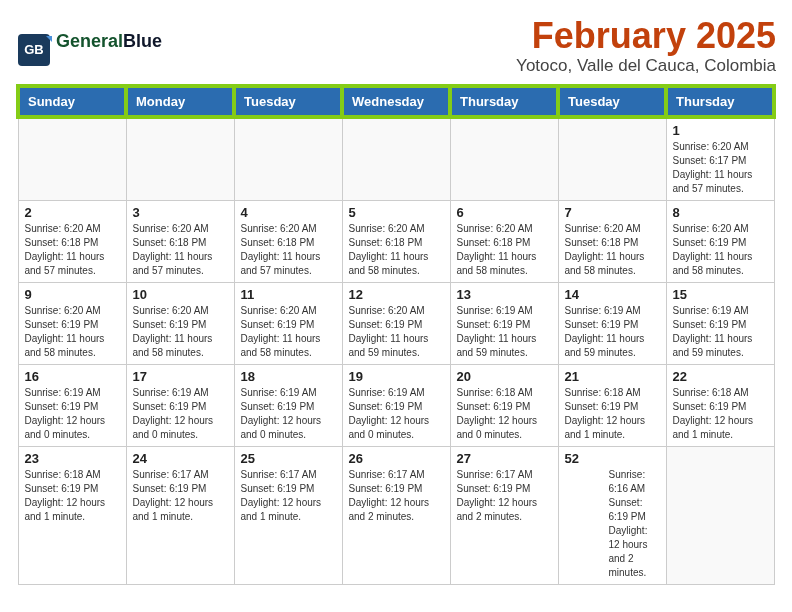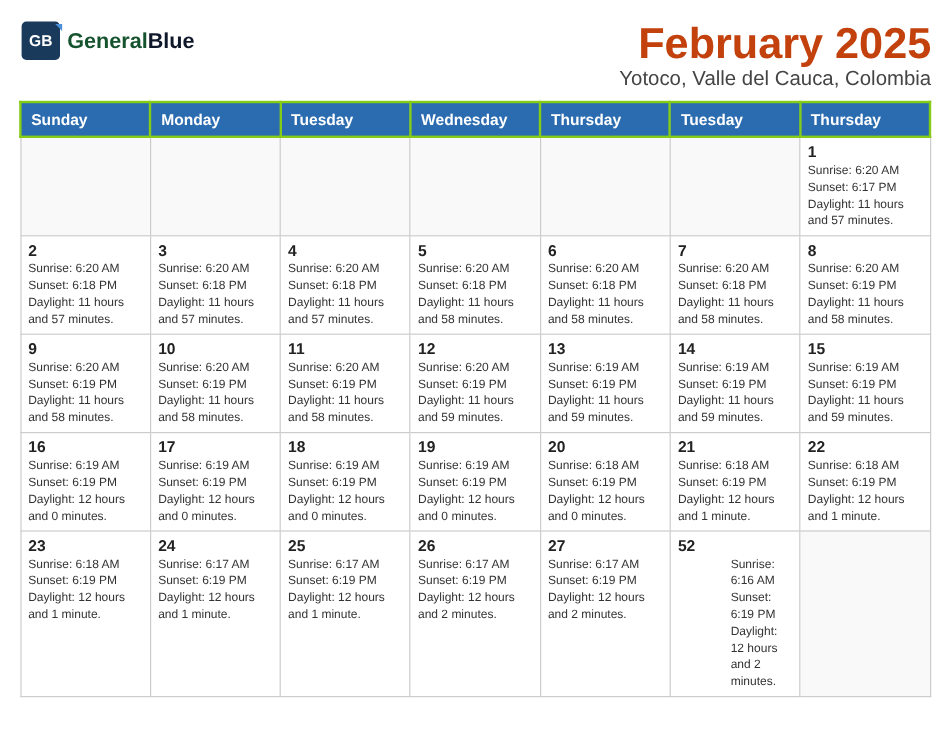--- a/index.html
+++ b/index.html
@@ -41,21 +41,21 @@
     }
     thead tr {
       background-color: #2b6cb0;
     }
     thead th {
       color: #fff;
       font-size: 13px;
       font-weight: bold;
       padding: 6px 8px;
       text-align: left;
-      border: 2px solid #84cc16;
+      border: 4px solid #84cc16;
     }
     tbody td {
       border: 1px solid #ccc;
       vertical-align: top;
       padding: 4px 6px;
       width: calc(100% / 7);
       height: 80px;
       font-size: 10.5px;
       color: #333;
     }
@@ -73,21 +73,21 @@
     }
     .empty-cell {
       background: #f9f9f9;
     }
   </style>
 </head>
 <body>
 
 <div class="header-area">
   <div class="logo">
-    <div style="display:flex;align-items:center;gap:4px;">
+    <div style="display:flex;align-items:flex-start;gap:4px;margin-top:16px;">
       <svg width="36" height="36" viewBox="0 0 36 36">
         <rect x="2" y="2" width="32" height="32" rx="4" fill="#1a3a5c"></rect>
         <text x="18" y="22" text-anchor="middle" fill="white" font-size="13" font-weight="bold" font-family="Arial">GB</text>
         <polygon points="30,4 36,10 36,4" fill="#4a90d9"></polygon>
       </svg>
       <div>
         <div style="font-size:18px;font-weight:bold;color:#1a3a5c;line-height:1;"><span style="color:#14532d;">General</span><span style="color:#0f172a;">Blue</span></div>
       </div>
     </div>
   </div>

